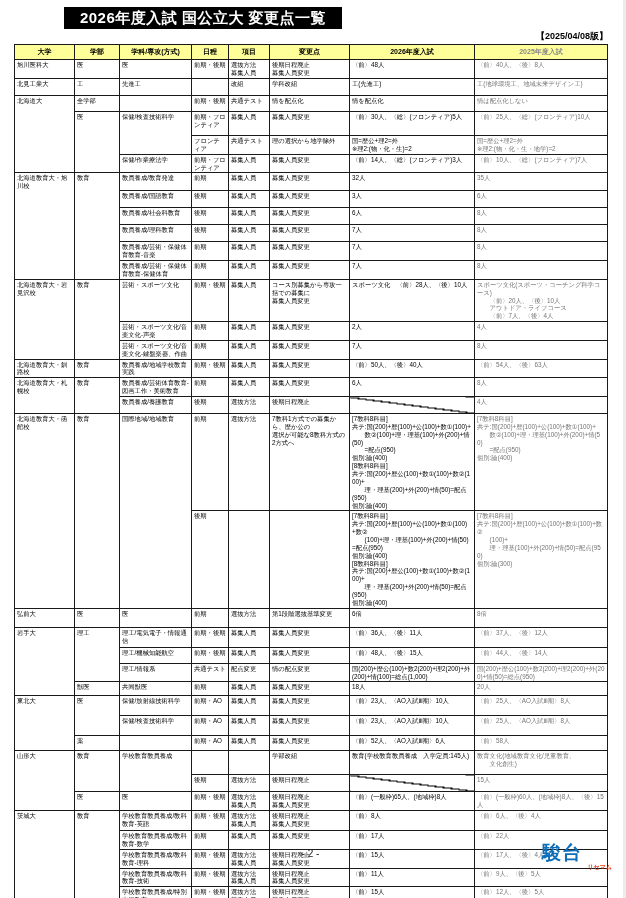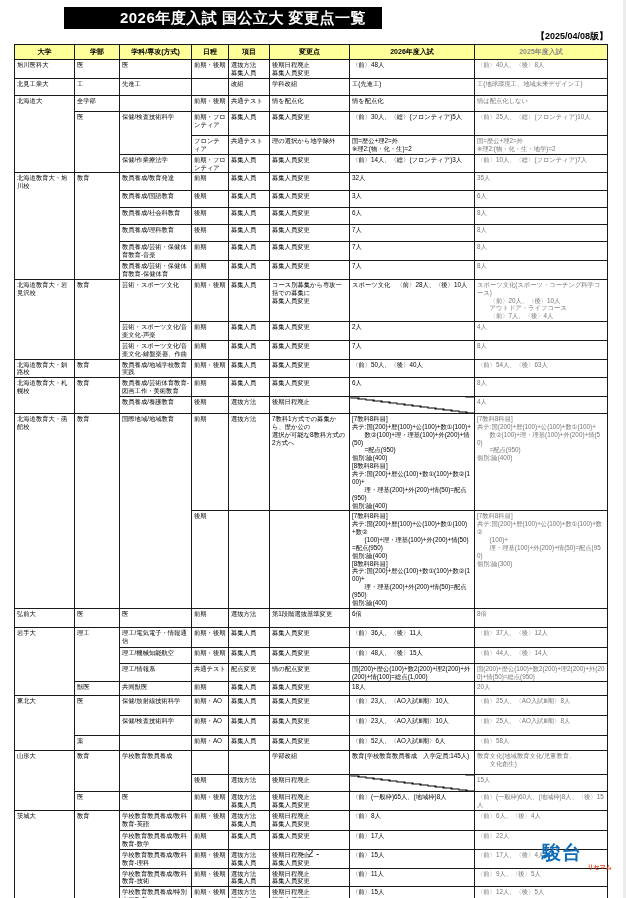--- a/index.html
+++ b/index.html
@@ -1,20 +1,20 @@
 <!DOCTYPE html>
 <html><head>
 <meta charset="utf-8">
 <style>
   html,body{margin:0;padding:0;background:#fff;}
   .page{position:relative;width:626px;height:898px;background:#fff;overflow:hidden;
         font-family:"Liberation Sans","DejaVu Sans",sans-serif;color:#000;}
   .right-edge{position:absolute;right:0;top:0;width:3px;height:898px;background:#ececec;}
   .title-bar{position:absolute;left:64px;top:7px;width:278px;height:22px;background:#000;color:#fff;
-             display:flex;align-items:center;justify-content:center;font-size:15px;font-weight:bold;letter-spacing:.5px;padding-left:40px;}
+             display:flex;align-items:center;justify-content:center;font-size:15px;font-weight:bold;letter-spacing:.5px;}
   .version{position:absolute;right:18px;top:30px;font-size:9px;font-weight:bold;}
   table.chg{position:absolute;left:14px;top:44px;width:593px;border-collapse:collapse;table-layout:fixed;}
   table.chg th,table.chg td{border:1px solid #1a1a1a;font-size:6.3px;line-height:1.25;padding:1px 2px;
              vertical-align:top;text-align:left;white-space:pre-wrap;word-break:break-all;}
   table.chg thead th{background:#ffff99;text-align:center;vertical-align:middle;font-weight:bold;
              font-size:7px;height:12px;padding:1px 0;}
   th.c2025h{color:#8a8a8a;}
   td.c2025{color:#757575;}
   td.slash{background:linear-gradient(to top right,transparent calc(50% - .6px),#000 calc(50% - .6px),
            #000 calc(50% + .6px),transparent calc(50% + .6px));}

